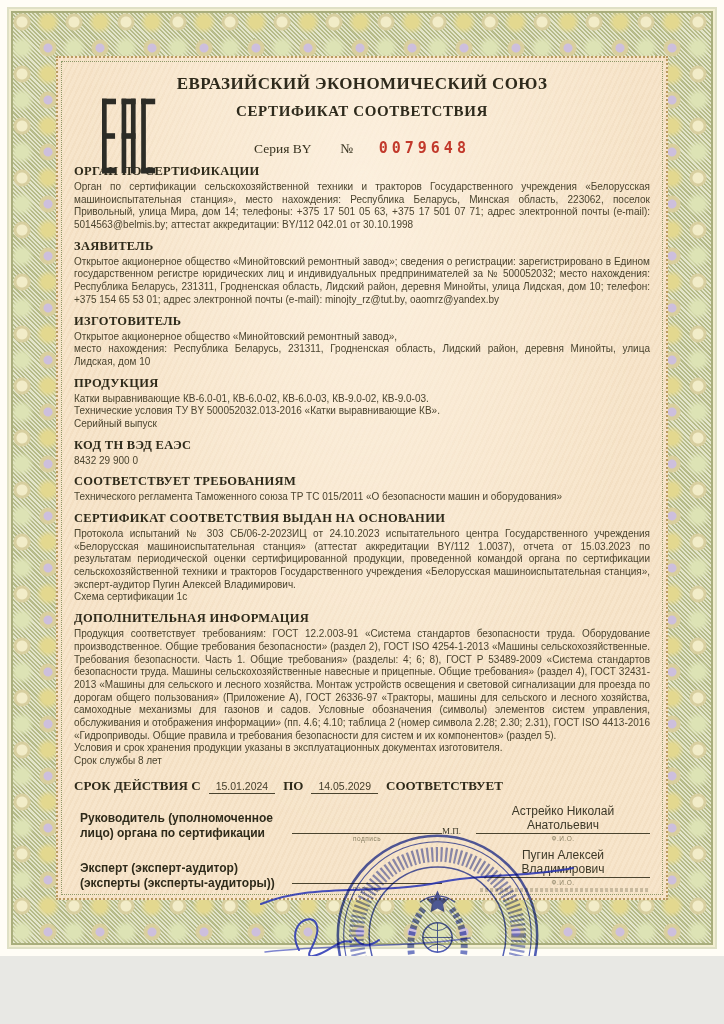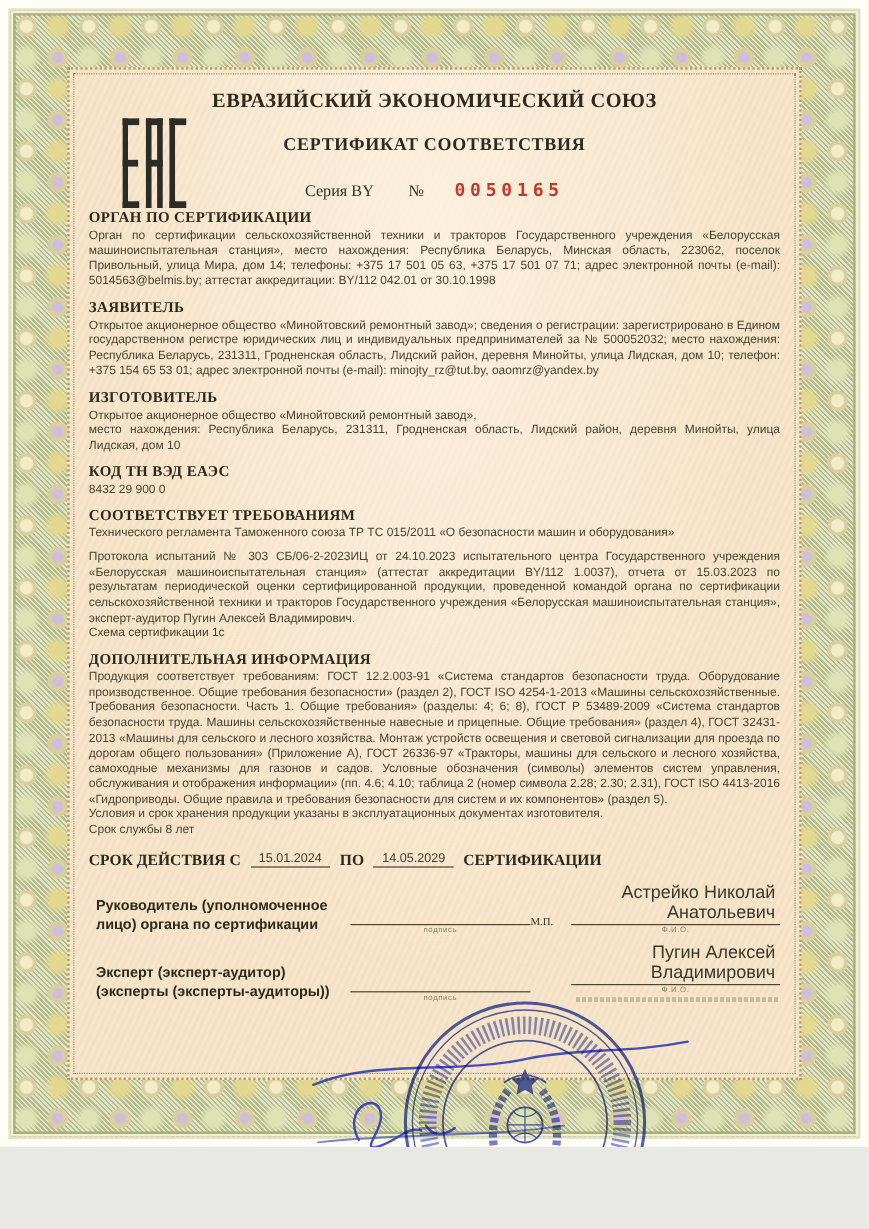--- a/index.html
+++ b/index.html
@@ -29,56 +29,56 @@
       repeating-linear-gradient(115deg, rgba(210,172,130,.10) 0 2px, rgba(0,0,0,0) 2px 5px),
       #f7e5cb;
     border:2px dotted #b99a5f;
     outline:1px dotted #8f9a6a;outline-offset:-6px;
     padding:10px 16px 6px 16px;box-sizing:border-box;
   }
   
   .hdr{position:relative;text-align:center;margin-bottom:4px;}
   .eac{position:absolute;left:28px;top:24px;width:56px;height:76px;}
   .union-title{font-family:"Liberation Serif",serif;font-weight:bold;font-size:17px;letter-spacing:.4px;color:#2e2a1c;margin-top:6px;}
-  .doc-title{font-family:"Liberation Serif",serif;font-weight:bold;font-size:15px;letter-spacing:.6px;color:#2e2a1c;margin-top:19px;}
+  .doc-title{font-family:"Liberation Serif",serif;font-weight:bold;font-size:15px;letter-spacing:.6px;color:#2e2a1c;margin-top:9px;}
   .cert-no{font-size:10.5px;color:#55503e;margin-top:20px;letter-spacing:.2px;}
   .series-row{margin-top:19px;font-family:"Liberation Serif",serif;font-size:13.5px;color:#37321f;}
   .series-row .no-sign{margin-left:26px;}
   .serial{
     font-family:"DejaVu Sans Mono",monospace;font-weight:bold;font-size:15px;
     color:#c2392b;letter-spacing:4px;margin-left:22px;
   }
   
   .sec{margin-top:7px;}
   .sec h3{
     margin:0 0 2px 0;font-family:"Liberation Serif",serif;font-size:12.5px;
     letter-spacing:.3px;color:#2e2a1a;
   }
   .sec p{margin:0;font-size:10px;line-height:1.27;text-align:justify;color:#4a442f;}
   .sec p.nj{text-align:left;}
   
   .validity{
     margin-top:10px;font-family:"Liberation Serif",serif;font-weight:bold;
-    font-size:13px;color:#2e2a1a;display:flex;align-items:flex-start;gap:8px;white-space:nowrap;
+    font-size:13px;color:#2e2a1a;display:flex;align-items:flex-end;gap:8px;white-space:nowrap;
   }
   .validity .date{
     font-family:"Liberation Sans",sans-serif;font-weight:normal;font-size:10.5px;
     border-bottom:1px solid #4a442f;padding:0 7px 1px 7px;color:#433d2a;
   }
   
   .sig-block{margin-top:10px;position:relative;z-index:1;}
   .sig-row{display:grid;grid-template-columns:218px 150px 34px 1fr;align-items:end;margin-top:6px;}
   .sig-label{
     font-family:Liberation Sans, sans-serif;font-weight:bold;font-size:12px;
     line-height:1.3;color:#2e2a1a;padding-left:6px;
   }
   .sig-line{border-bottom:1.3px solid #4a442f;height:14px;}
   .sig-cap{font-size:6.5px;color:#8a8065;text-align:center;margin-top:1px;letter-spacing:.5px;}
   .mp{font-family:"Liberation Serif",serif;font-size:9px;color:#3c3828;text-align:left;padding-bottom:6px;}
-  .sig-name{font-size:15px;color:#3c3828;border-bottom:1px solid #4a442f;padding:0 4px 1px 4px;text-align:right;}
+  .sig-name{font-size:12px;color:#3c3828;border-bottom:1px solid #4a442f;padding:0 4px 1px 4px;text-align:center;}
   .fine-print{
     height:4px;width:170px;margin:2px 0 0 auto;opacity:.5;
     background:repeating-linear-gradient(90deg,#9a8f74 0 3px, rgba(0,0,0,0) 3px 5px);
   }
   
   .ink{position:absolute;left:255px;top:852px;width:330px;height:125px;z-index:4;pointer-events:none;}
   .stamp{position:absolute;left:330px;top:828px;width:215px;height:215px;z-index:5;pointer-events:none;mix-blend-mode:multiply;}
 </style>
 </head>
 <body>
@@ -103,69 +103,76 @@
           <rect x="42" y="0" width="5" height="80"></rect>
             <rect x="42" y="0" width="15" height="6"></rect>
           <rect x="42" y="74" width="15" height="6"></rect>
         </g>
       </svg>
       <div class="union-title">ЕВРАЗИЙСКИЙ ЭКОНОМИЧЕСКИЙ СОЮЗ</div>
       <div class="doc-title">СЕРТИФИКАТ СООТВЕТСТВИЯ</div>
       <div class="series-row">
         <span>Серия BY</span>
         <span class="no-sign">№</span>
-        <span class="serial">0050165</span>
+        <span class="serial">0079648</span>
       </div>
     </div>
 
     <div class="sec">
       <h3>ОРГАН ПО СЕРТИФИКАЦИИ</h3>
       <p>Орган по сертификации сельскохозяйственной техники и тракторов Государственного учреждения «Белорусская машиноиспытательная станция», место нахождения: Республика Беларусь, Минская область, 223062, поселок Привольный, улица Мира, дом 14; телефоны: +375 17 501 05 63, +375 17 501 07 71; адрес электронной почты (e-mail): 5014563@belmis.by; аттестат аккредитации: BY/112 042.01 от 30.10.1998</p>
     </div>
 
     <div class="sec">
       <h3>ЗАЯВИТЕЛЬ</h3>
       <p>Открытое акционерное общество «Минойтовский ремонтный завод»; сведения о регистрации: зарегистрировано в Едином государственном регистре юридических лиц и индивидуальных предпринимателей за № 500052032; место нахождения: Республика Беларусь, 231311, Гродненская область, Лидский район, деревня Минойты, улица Лидская, дом 10; телефон: +375 154 65 53 01; адрес электронной почты (e-mail): minojty_rz@tut.by, oaomrz@yandex.by</p>
     </div>
 
     <div class="sec">
       <h3>ИЗГОТОВИТЕЛЬ</h3>
       <p class="nj">Открытое акционерное общество «Минойтовский ремонтный завод»,</p>
       <p>место нахождения: Республика Беларусь, 231311, Гродненская область, Лидский район, деревня Минойты, улица Лидская, дом 10</p>
     </div>
 
+    <div class="sec">
+      <h3>ПРОДУКЦИЯ</h3>
+      <p class="nj">Катки выравнивающие КВ-6.0-01, КВ-6.0-02, КВ-6.0-03, КВ-9.0-02, КВ-9.0-03.</p>
+      <p class="nj">Технические условия ТУ BY 500052032.013-2016 «Катки выравнивающие КВ».</p>
+      <p class="nj">Серийный выпуск</p>
+    </div>
 
     <div class="sec">
       <h3>КОД ТН ВЭД ЕАЭС</h3>
       <p class="nj">8432 29 900 0</p>
     </div>
 
     <div class="sec">
       <h3>СООТВЕТСТВУЕТ ТРЕБОВАНИЯМ</h3>
       <p class="nj">Технического регламента Таможенного союза ТР ТС 015/2011 «О безопасности машин и оборудования»</p>
     </div>
 
     <div class="sec">
+      <h3>СЕРТИФИКАТ СООТВЕТСТВИЯ ВЫДАН НА ОСНОВАНИИ</h3>
       <p>Протокола испытаний № 303 СБ/06-2-2023ИЦ от 24.10.2023 испытательного центра Государственного учреждения «Белорусская машиноиспытательная станция» (аттестат аккредитации BY/112 1.0037), отчета от 15.03.2023 по результатам периодической оценки сертифицированной продукции, проведенной командой органа по сертификации сельскохозяйственной техники и тракторов Государственного учреждения «Белорусская машиноиспытательная станция», эксперт-аудитор Пугин Алексей Владимирович.</p>
       <p class="nj">Схема сертификации 1с</p>
     </div>
 
     <div class="sec">
       <h3>ДОПОЛНИТЕЛЬНАЯ ИНФОРМАЦИЯ</h3>
       <p>Продукция соответствует требованиям: ГОСТ 12.2.003-91 «Система стандартов безопасности труда. Оборудование производственное. Общие требования безопасности» (раздел 2), ГОСТ ISO 4254-1-2013 «Машины сельскохозяйственные. Требования безопасности. Часть 1. Общие требования» (разделы: 4; 6; 8), ГОСТ Р 53489-2009 «Система стандартов безопасности труда. Машины сельскохозяйственные навесные и прицепные. Общие требования» (раздел 4), ГОСТ 32431-2013 «Машины для сельского и лесного хозяйства. Монтаж устройств освещения и световой сигнализации для проезда по дорогам общего пользования» (Приложение А), ГОСТ 26336-97 «Тракторы, машины для сельского и лесного хозяйства, самоходные механизмы для газонов и садов. Условные обозначения (символы) элементов систем управления, обслуживания и отображения информации» (пп. 4.6; 4.10; таблица 2 (номер символа 2.28; 2.30; 2.31), ГОСТ ISO 4413-2016 «Гидроприводы. Общие правила и требования безопасности для систем и их компонентов» (раздел 5).</p>
       <p class="nj">Условия и срок хранения продукции указаны в эксплуатационных документах изготовителя.</p>
       <p class="nj">Срок службы 8 лет</p>
     </div>
 
     <div class="validity">
       <span>СРОК ДЕЙСТВИЯ С</span>
       <span class="date">15.01.2024</span>
       <span>ПО</span>
       <span class="date">14.05.2029</span>
-      <span>СЕРТИФИКАЦИИ</span>
+      <span>СООТВЕТСТВУЕТ</span>
     </div>
 
     <div class="sig-block">
       <div class="sig-row">
         <div class="sig-label">Руководитель (уполномоченное лицо) органа по сертификации</div>
         <div>
           <div class="sig-line"></div>
           <div class="sig-cap">подпись</div>
         </div>
         <div class="mp">М.П.</div>

